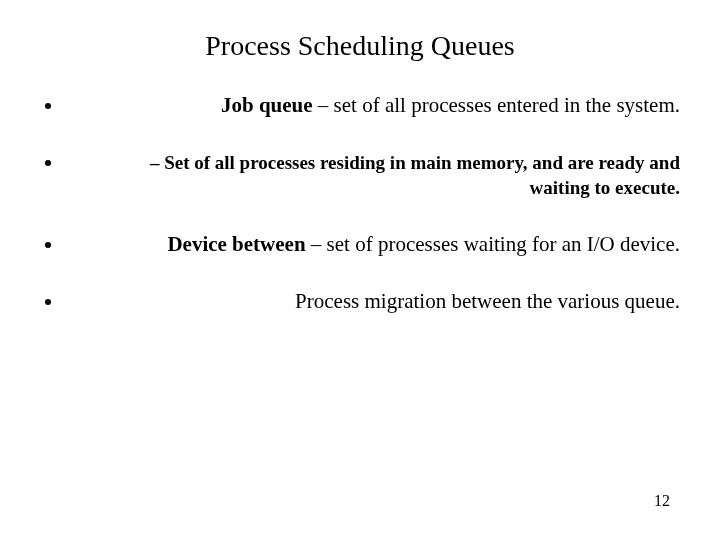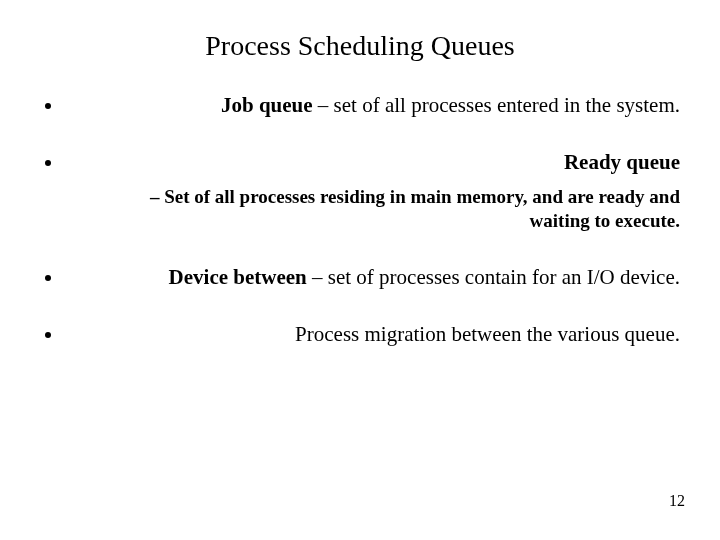--- a/index.html
+++ b/index.html
@@ -5,43 +5,42 @@
   * { margin: 0; padding: 0; box-sizing: border-box; }
   html, body { width: 720px; height: 540px; background: #fff; font-family: "Times New Roman", Times, serif; color: #000; }
   .slide { width: 720px; height: 540px; position: relative; padding: 20px 40px 40px 40px; }
   .title { text-align: center; font-size: 28px; margin-top: 10px; margin-bottom: 30px; font-weight: normal; }
   ul.top { list-style: disc; padding-left: 24px; text-align: right; }
   ul.top > li { font-size: 21px; line-height: 1.3; margin-bottom: 30px; }
   ul.sub { list-style: none; padding-left: 30px; margin-top: 8px; }
   ul.sub > li { font-size: 19px; line-height: 1.3; margin-bottom: 6px; text-indent: -14px; padding-left: 14px; font-weight: bold; }
   ul.sub > li::before { content: "– "; }
   .bold { font-weight: bold; }
-  .pagenum { position: absolute; bottom: 30px; right: 35px; font-size: 16px; }
+  .pagenum { position: absolute; bottom: 30px; right: 50px; font-size: 16px; }
 </style>
 </head>
 <body>
 
 <div class="slide">
   <h1 class="title">Process Scheduling Queues</h1>
 
   <ul class="top">
 
     <li>
       <span class="bold">Job queue</span><span> – set of all processes entered in the system.</span>
     </li>
 
     <li>
-      <span class="bold">Ready queue</span>
       <ul class="sub">
         <li>Set of all processes residing in main memory, and are ready and waiting to execute.</li>
       </ul>
     </li>
 
     <li>
-      <span class="bold">Device between</span><span> – set of processes contain for an I/O device.</span>
+      <span class="bold">Device between</span><span> – set of processes waiting for an I/O device.</span>
     </li>
 
     <li>
       <span>Process migration between the various queue.</span>
     </li>
 
   </ul>
 
   <div class="pagenum">12</div>
 </div>

